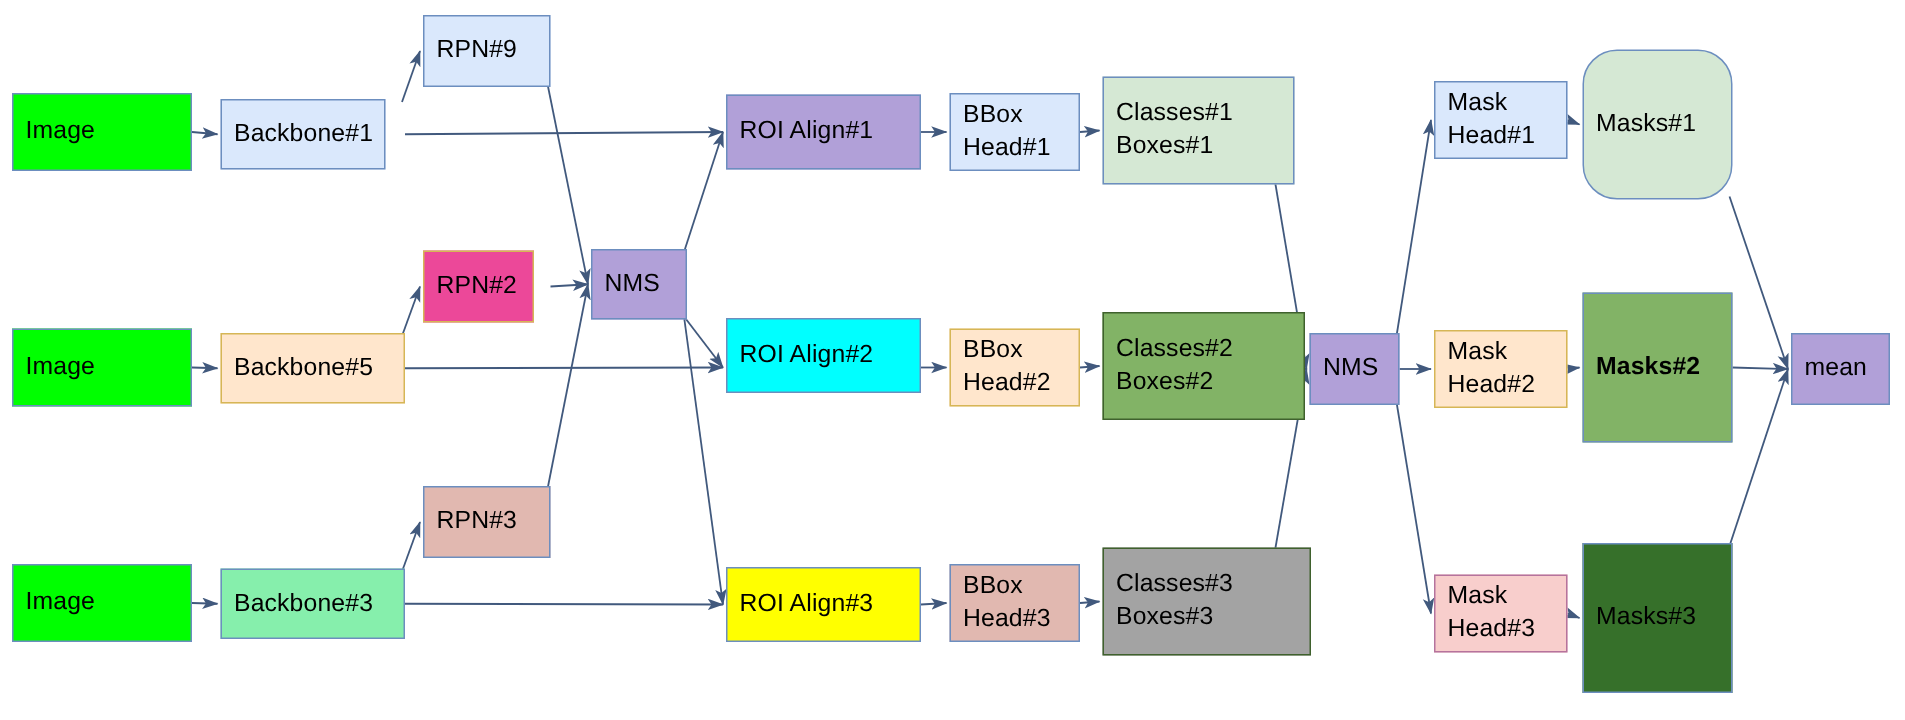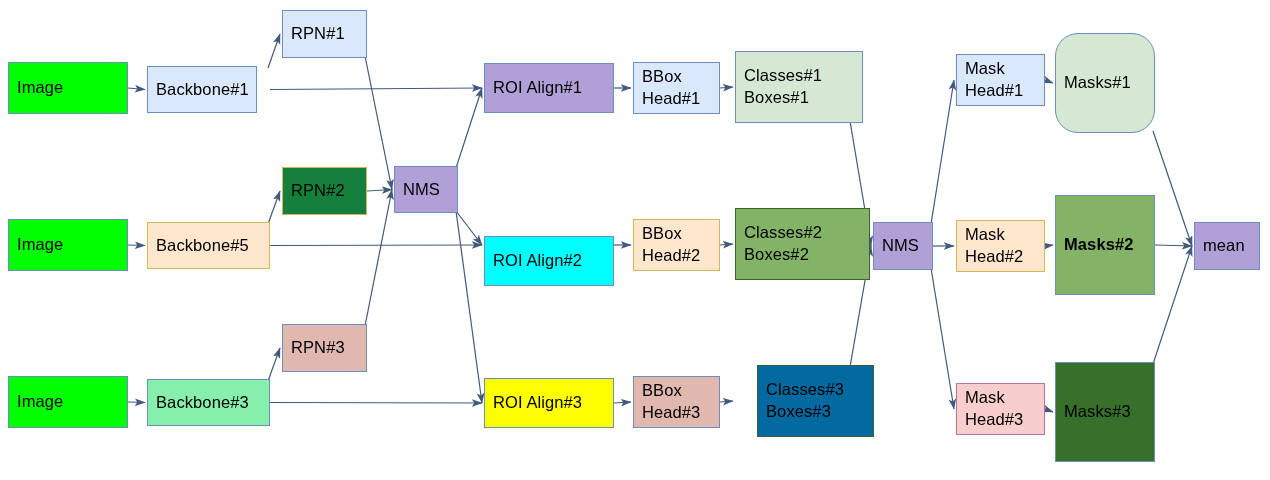--- a/index.html
+++ b/index.html
@@ -85,48 +85,48 @@
         <path d="M1045.0,246.0 L1053.0,245.0" marker-end="url(#arrow)"></path>
         <path d="M1045.0,409.0 L1053.0,412.0" marker-end="url(#arrow)"></path>
         <path d="M1153.0,131.0 L1192.0,246.0" marker-end="url(#arrow)"></path>
         <path d="M1155.0,245.0 L1192.0,246.0" marker-end="url(#arrow)"></path>
         <path d="M1153.0,364.0 L1192.0,246.0" marker-end="url(#arrow)"></path>
       </g>
   </svg>
   <div id="node-layer">
       <div class="node" style="left: 8px; top: 62px; width: 120px; height: 52px; background: rgb(0, 255, 0); border-color: rgb(108, 142, 191);"><span class="lbl">Image</span></div>
       <div class="node" style="left: 147px; top: 66px; width: 110px; height: 47px; background: rgb(218, 232, 252); border-color: rgb(108, 142, 191);"><span class="lbl">Backbone#1</span></div>
-      <div class="node" style="left: 282px; top: 10px; width: 85px; height: 48px; background: rgb(218, 232, 252); border-color: rgb(108, 142, 191);"><span class="lbl">RPN#1</span></div>
+      <div class="node" style="left: 282px; top: 10px; width: 85px; height: 48px; background: rgb(218, 232, 252); border-color: rgb(108, 142, 191);"><span class="lbl">RPN#9</span></div>
       <div class="node" style="left: 394px; top: 166px; width: 64px; height: 47px; background: rgb(177, 160, 216); border-color: rgb(108, 142, 191);"><span class="lbl">NMS</span></div>
       <div class="node" style="left: 484px; top: 63px; width: 130px; height: 50px; background: rgb(177, 160, 216); border-color: rgb(108, 142, 191);"><span class="lbl">ROI Align#1</span></div>
       <div class="node" style="left: 633px; top: 62px; width: 87px; height: 52px; background: rgb(218, 232, 252); border-color: rgb(108, 142, 191);"><span class="lbl">BBox
 Head#1</span></div>
       <div class="node" style="left: 735px; top: 51px; width: 128px; height: 72px; background: rgb(213, 232, 212); border-color: rgb(108, 142, 191);"><span class="lbl">Classes#1
 Boxes#1</span></div>
       <div class="node" style="left: 873px; top: 222px; width: 60px; height: 48px; background: rgb(177, 160, 216); border-color: rgb(108, 142, 191);"><span class="lbl">NMS</span></div>
       <div class="node" style="left: 956px; top: 54px; width: 89px; height: 52px; background: rgb(218, 232, 252); border-color: rgb(108, 142, 191);"><span class="lbl">Mask
 Head#1</span></div>
       <div class="node" style="left: 1055px; top: 33px; width: 100px; height: 100px; background: rgb(213, 232, 212); border-color: rgb(108, 142, 191); border-radius: 23px;"><span class="lbl">Masks#1</span></div>
       <div class="node" style="left: 8px; top: 219px; width: 120px; height: 52px; background: rgb(0, 255, 0); border-color: rgb(108, 142, 191);"><span class="lbl">Image</span></div>
       <div class="node" style="left: 147px; top: 222px; width: 123px; height: 47px; background: rgb(255, 230, 204); border-color: rgb(214, 182, 86);"><span class="lbl">Backbone#5</span></div>
-      <div class="node" style="left: 282px; top: 167px; width: 85px; height: 48px; background: #15803d; border-color: rgb(214, 182, 86);"><span class="lbl">RPN#2</span></div>
-      <div class="node" style="left: 484px; top: 236px; width: 130px; height: 50px; background: rgb(0, 255, 255); border-color: rgb(108, 142, 191);"><span class="lbl">ROI Align#2</span></div>
+      <div class="node" style="left: 282px; top: 167px; width: 74px; height: 48px; background: #ec4899; border-color: rgb(214, 182, 86);"><span class="lbl">RPN#2</span></div>
+      <div class="node" style="left: 484px; top: 212px; width: 130px; height: 50px; background: rgb(0, 255, 255); border-color: rgb(108, 142, 191);"><span class="lbl">ROI Align#2</span></div>
       <div class="node" style="left: 633px; top: 219px; width: 87px; height: 52px; background: rgb(255, 230, 204); border-color: rgb(214, 182, 86);"><span class="lbl">BBox
 Head#2</span></div>
       <div class="node" style="left: 735px; top: 208px; width: 135px; height: 72px; background: rgb(130, 179, 102); border-color: rgb(63, 97, 45);"><span class="lbl">Classes#2
 Boxes#2</span></div>
       <div class="node" style="left: 956px; top: 220px; width: 89px; height: 52px; background: rgb(255, 230, 204); border-color: rgb(214, 182, 86);"><span class="lbl">Mask
 Head#2</span></div>
       <div class="node" style="left: 1055px; top: 195px; width: 100px; height: 100px; background: rgb(130, 179, 102); border-color: rgb(108, 142, 191); font-weight: bold;"><span class="lbl">Masks#2</span></div>
       <div class="node" style="left: 1194px; top: 222px; width: 66px; height: 48px; background: rgb(177, 160, 216); border-color: rgb(108, 142, 191);"><span class="lbl">mean</span></div>
       <div class="node" style="left: 8px; top: 376px; width: 120px; height: 52px; background: rgb(0, 255, 0); border-color: rgb(108, 142, 191);"><span class="lbl">Image</span></div>
       <div class="node" style="left: 147px; top: 379px; width: 123px; height: 47px; background: #86efac; border-color: rgb(108, 142, 191);"><span class="lbl">Backbone#3</span></div>
       <div class="node" style="left: 282px; top: 324px; width: 85px; height: 48px; background: rgb(225, 184, 176); border-color: rgb(108, 142, 191);"><span class="lbl">RPN#3</span></div>
       <div class="node" style="left: 484px; top: 378px; width: 130px; height: 50px; background: rgb(255, 255, 0); border-color: rgb(108, 142, 191);"><span class="lbl">ROI Align#3</span></div>
       <div class="node" style="left: 633px; top: 376px; width: 87px; height: 52px; background: rgb(225, 184, 176); border-color: rgb(108, 142, 191);"><span class="lbl">BBox
 Head#3</span></div>
-      <div class="node" style="left: 735px; top: 365px; width: 117px; height: 72px; background: #0369a1; border-color: rgb(63, 97, 45); margin-left: 22px;"><span class="lbl">Classes#3
+      <div class="node" style="left: 735px; top: 365px; width: 139px; height: 72px; background: #a3a3a3; border-color: rgb(63, 97, 45);"><span class="lbl">Classes#3
 Boxes#3</span></div>
       <div class="node" style="left: 956px; top: 383px; width: 89px; height: 52px; background: rgb(248, 206, 204); border-color: rgb(181, 115, 157);"><span class="lbl">Mask
 Head#3</span></div>
       <div class="node" style="left: 1055px; top: 362px; width: 100px; height: 100px; background: rgb(54, 112, 42); border-color: rgb(108, 142, 191);"><span class="lbl">Masks#3</span></div>
     </div>
 </div>
 
 </body></html>

